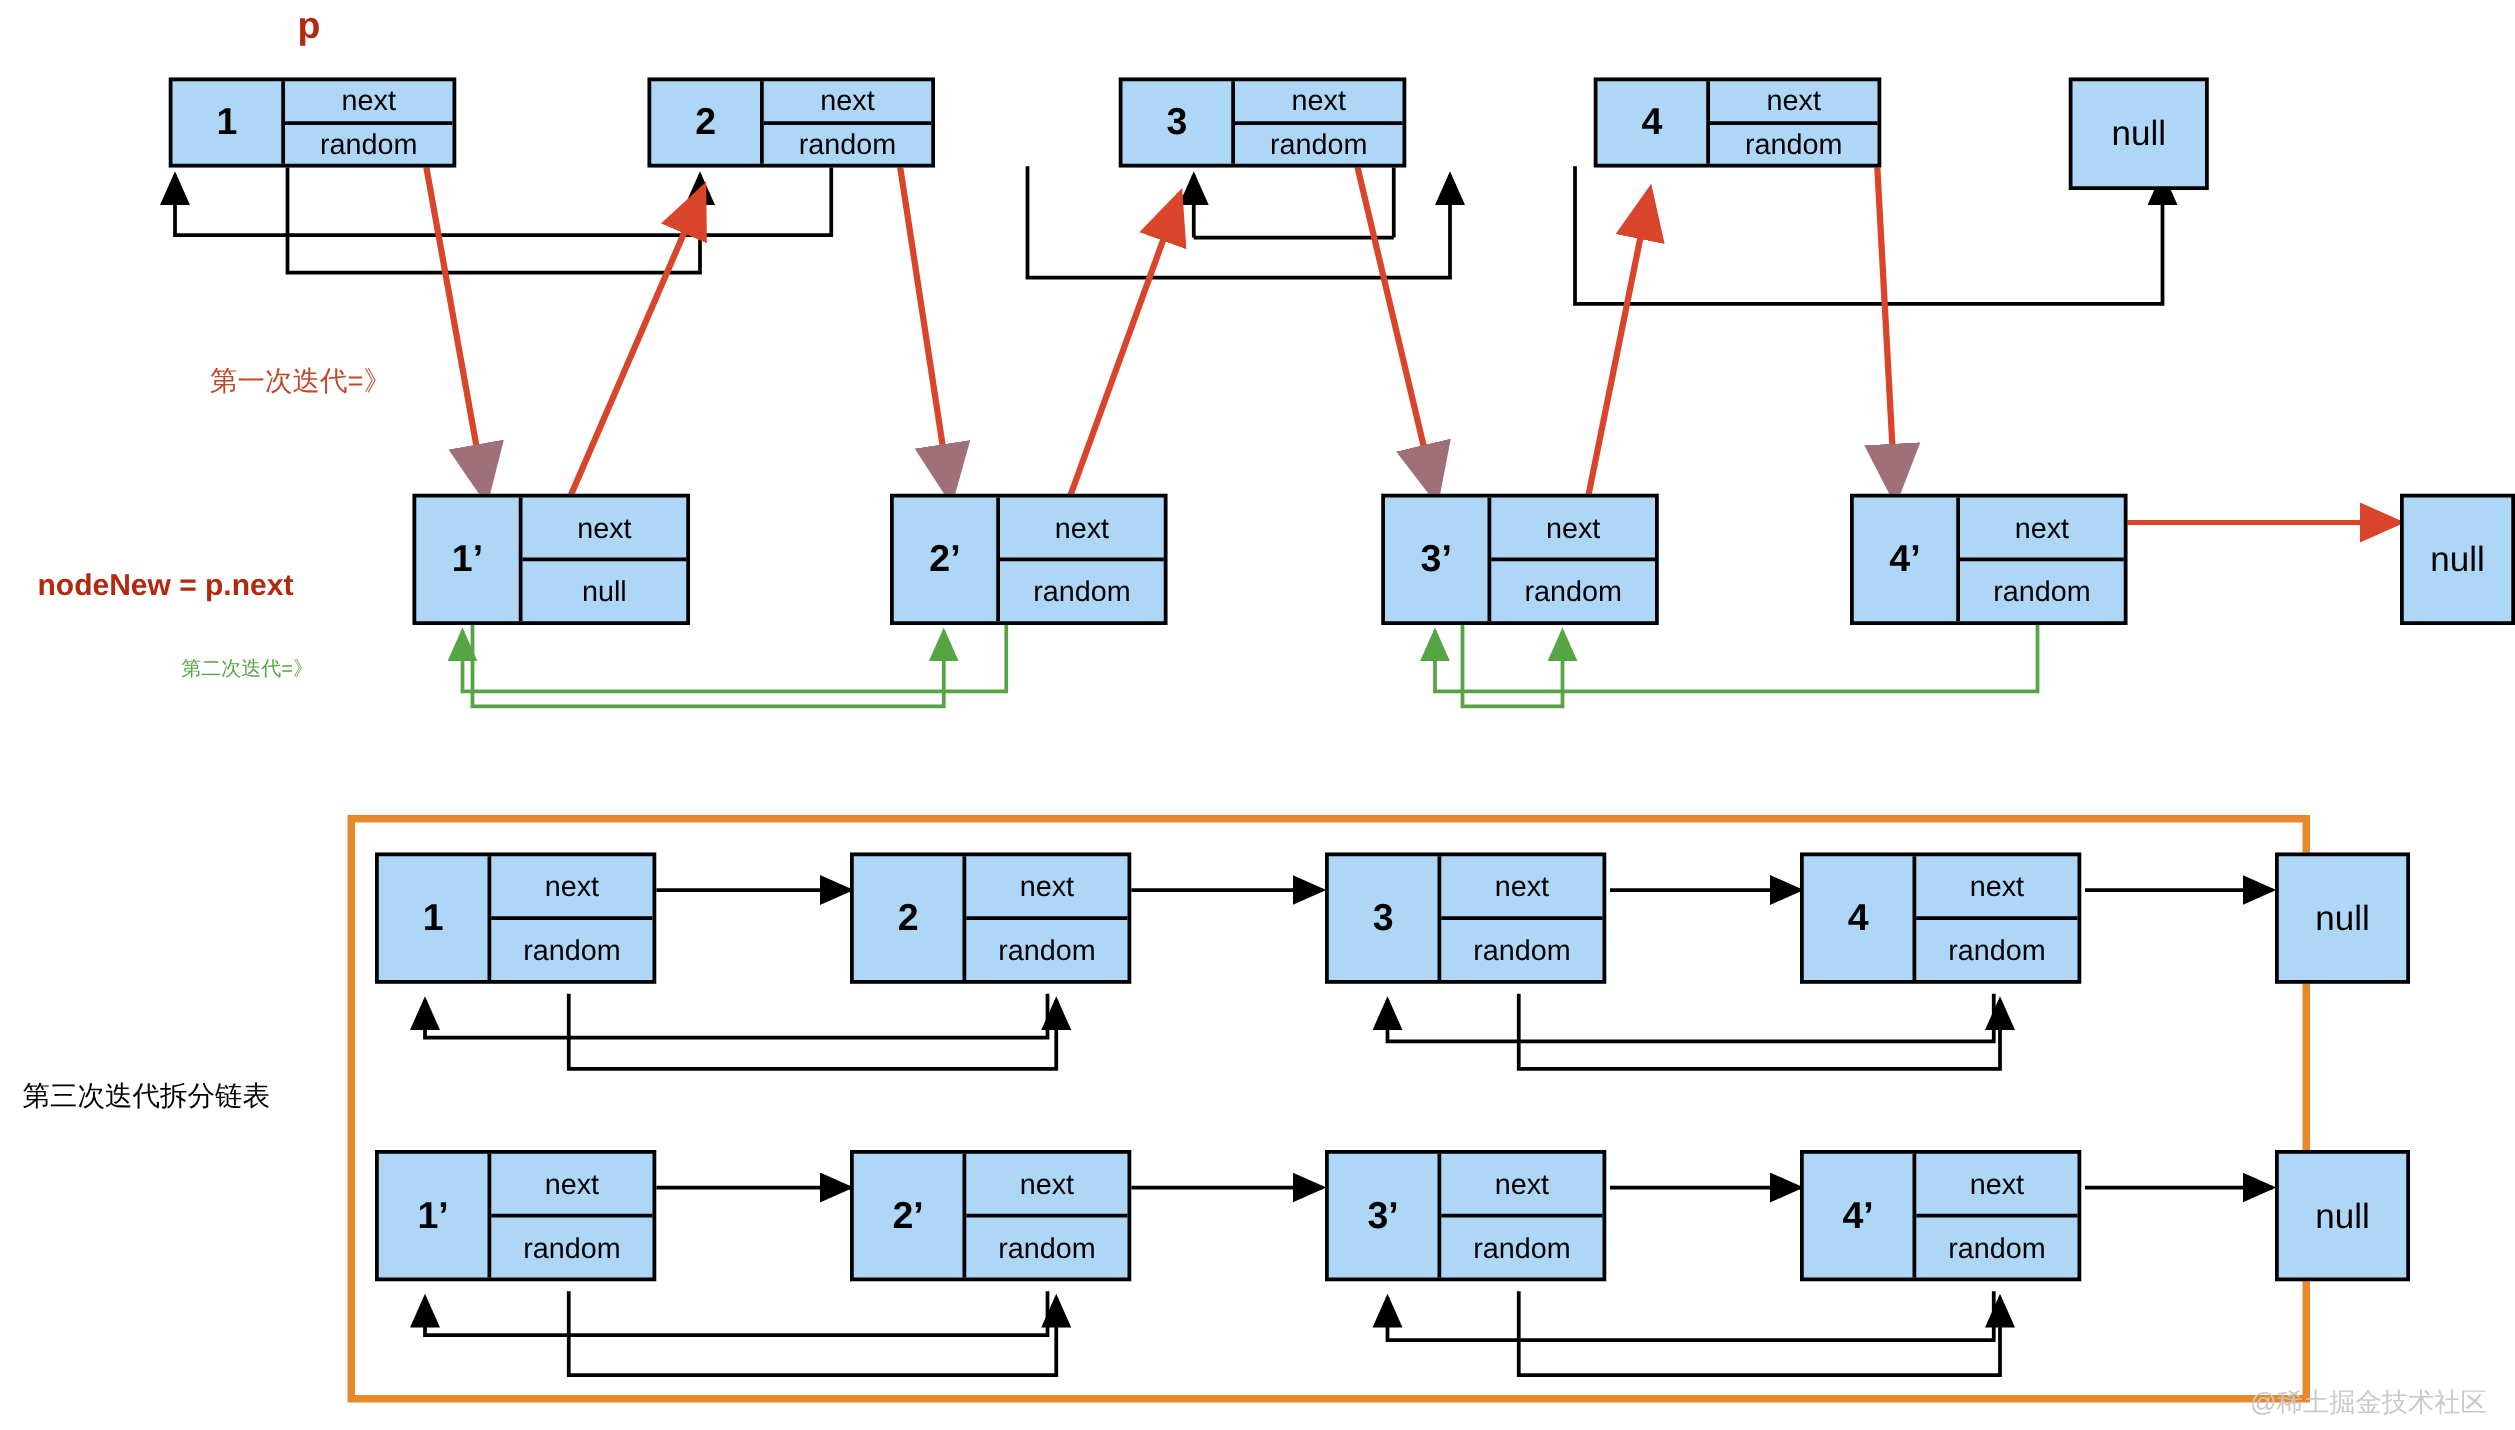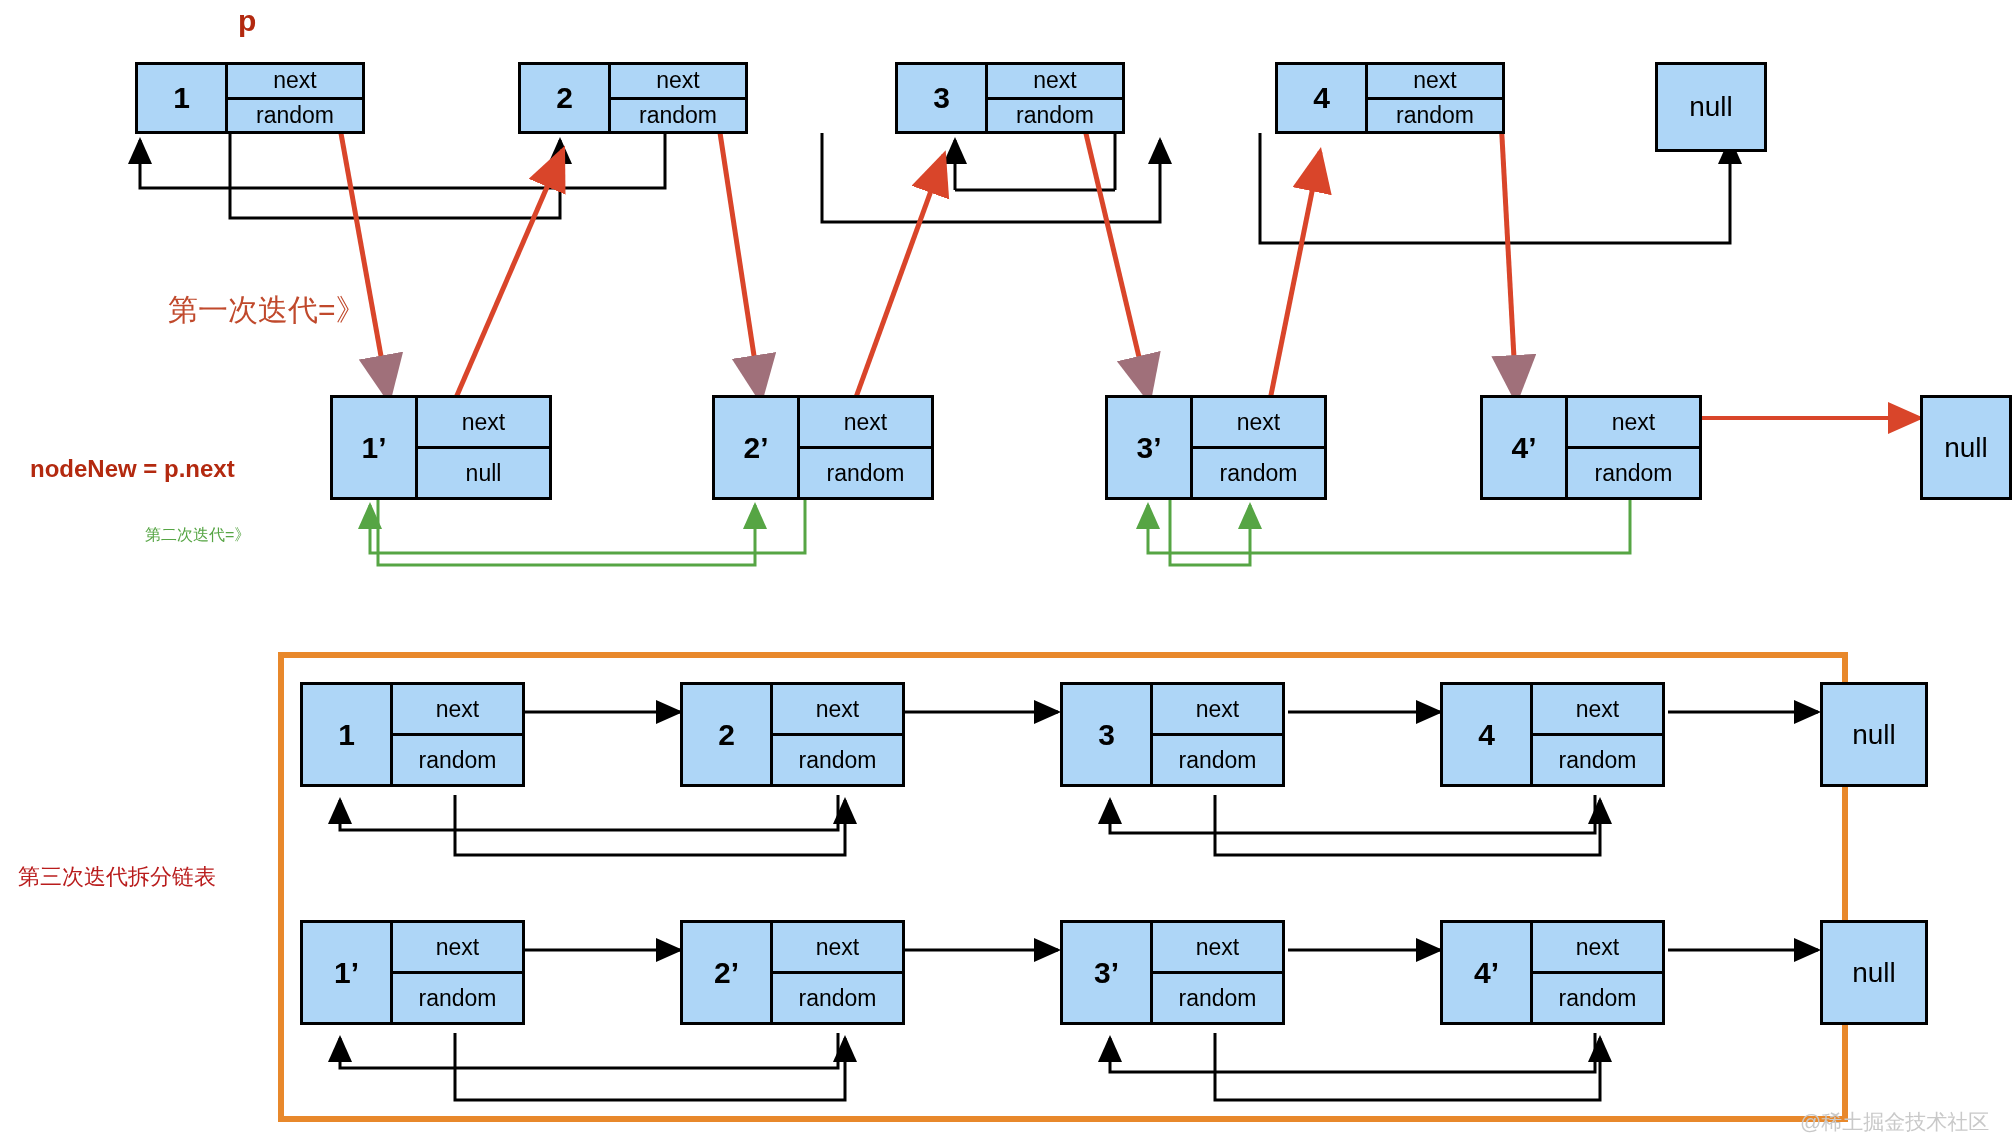--- a/index.html
+++ b/index.html
@@ -16,23 +16,23 @@
   .node .fields .f{flex:1;display:flex;align-items:center;justify-content:center;font-size:23px;color:#000;box-sizing:border-box;}
   .node .fields .f.top{border-bottom:3px solid #000;}
 
   .nullbox{position:absolute;border:3px solid #000;background:#aed6f7;
            display:flex;align-items:center;justify-content:center;
            font-size:28px;color:#000;box-sizing:border-box;}
 
   
   .lbl{position:absolute;white-space:nowrap;}
   .lbl.p{font-size:30px;font-weight:bold;color:#b3290f;}
-  .lbl.iter1{font-size:30px;color:#c0492c;}
+  .lbl.iter1{font-size:22px;color:#c0492c;}
   .lbl.iter2{font-size:16px;color:#56a544;}
-  .lbl.iter3{font-size:22px;color:#b91c1c;}
+  .lbl.iter3{font-size:22px;color:#000000;}
   .lbl.nodenew{font-size:24px;font-weight:bold;color:#b3290f;}
 
   .orangebox{position:absolute;border:6px solid #e8882b;box-sizing:border-box;background:transparent;}
 
   .watermark{position:absolute;font-size:21px;color:#c9c9c9;white-space:nowrap;}
 </style>
 </head>
 <body>
 
 <div id="stage">

